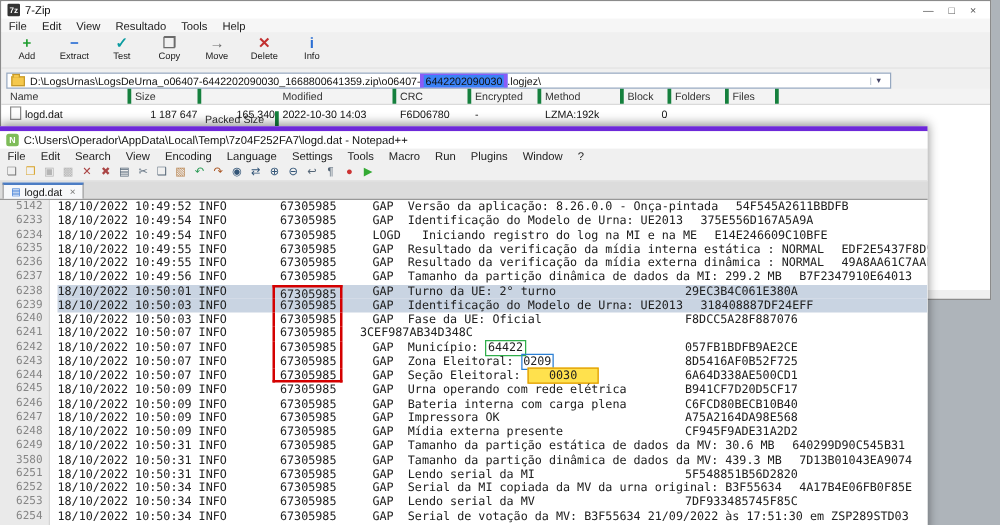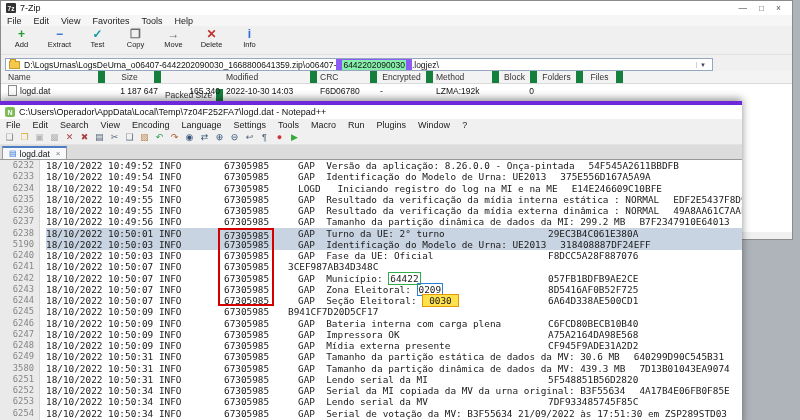--- a/index.html
+++ b/index.html
@@ -23,27 +23,27 @@
   .tbtn .g{font-size:12px;line-height:12px;font-weight:bold}
   .tbtn .l{font-size:7.5px;color:#222;line-height:9px}
   #zip-address{display:flex;align-items:flex-end;height:16px;padding:0 4px;background:#f0f0f0}
   .addr-box{display:flex;align-items:center;width:708px;height:13px;background:#fff;
             border:1px solid #96a8c0;font-size:8.5px;padding:0 3px;white-space:nowrap;
             overflow:hidden;box-sizing:border-box;color:#111}
   .folder-icon{width:9px;height:6px;background:#f5c84c;border:1px solid #c79a2a;
                position:relative;margin-right:4px;flex:none}
   .folder-icon::before{content:"";position:absolute;left:0;top:-3px;width:4px;height:2px;
                background:#f5c84c;border:1px solid #c79a2a;border-bottom:none}
-  .addr-hl{background:#86efac;border:6px solid #8b5cf6;padding:0 1px}
+  .addr-hl{background:#3b82f6;border:3px solid #8b5cf6;padding:0 1px}
   .addr-drop{margin-left:auto;border-left:1px solid #c9d2dc;padding:0 3px;font-size:6px;color:#446}
   #zip-cols{display:flex;height:12px;font-size:8.5px;color:#333;background:#f3f3f3;
             border-bottom:1px solid #dadada;padding-left:4px;align-items:center}
-  .colcell{border-right:7px solid #15803d;padding:0 3px;box-sizing:border-box;
+  .colcell{border-right:3px solid #15803d;padding:0 3px;box-sizing:border-box;
            overflow:hidden;white-space:nowrap;flex:none;height:12px;line-height:12px}
-  .colcell.r,.fcell.r{text-align:center}
+  .colcell.r,.fcell.r{text-align:left}
   #zip-list{background:#fff;height:148px}
   .file-row{display:flex;height:13px;font-size:8.5px;align-items:center;padding-left:4px;color:#111}
   .fcell{padding:0 3px;box-sizing:border-box;white-space:nowrap;overflow:hidden;flex:none;
          display:flex;align-items:center}
   .doc-icon{width:7px;height:9px;background:#fdfdfd;border:1px solid #8a8a8a;margin-right:3px;flex:none}
 
   
   #npp{left:0;top:101px;width:742px;height:323px;box-shadow:0 -2px 8px rgba(0,0,0,.45);
        border-top:4px solid #6d28d9}
   .npp-ico{width:10px;height:10px;background:#7ebc59;color:#fff;font-size:7px;font-weight:bold;
@@ -72,41 +72,41 @@
   .row.sel{background:#c9d4e2}
   .dt{width:138px;flex:none}
   .idw{width:56px;flex:none;box-sizing:border-box;padding-left:6px;margin-left:34px}
   .idw.rb{border-left:2px solid #d40000;border-right:2px solid #d40000;padding-left:4px}
   .idw.rb-top{border-top:2px solid #d40000}
   .idw.rb-bot{border-bottom:2px solid #d40000}
   .msg{display:inline-block;min-width:236px;margin-left:24px;flex:none}
   .hash{margin-left:14px;flex:none}
   .seg-g{border:1px solid #2fae4a;padding:0 1px}
   .seg-b{border:1px solid #2b7fd4;padding:0 1px}
-  .seg-y{background:#ffe14d;border:1px solid #e09a00;padding:0 6px}
+  .seg-y{background:#ffe14d;border:1px solid #e09a00;padding:0 16px}
   .wrapseg{flex:none}
 </style>
 </head>
 <body>
 
 <div class="window" id="zip">
   <div class="titlebar">
     <span class="app-ico">7z</span>
     <span>7-Zip</span>
     <span class="win-controls" id="zip-win-controls">
         <span>—</span>
         <span>□</span>
         <span>×</span>
       </span>
   </div>
   <div class="menubar" id="zip-menu">
       <span>File</span>
       <span>Edit</span>
       <span>View</span>
-      <span>Favorites</span>
+      <span>Resultado</span>
       <span>Tools</span>
       <span>Help</span>
     </div>
   <div id="zip-toolbar">
       <div class="tbtn">
         <span class="g" style="color: rgb(31, 157, 47);">+</span>
         <span class="l">Add</span>
       </div>
       <div class="tbtn">
         <span class="g" style="color: rgb(43, 111, 212);">−</span>
@@ -141,21 +141,21 @@
         <span>.logjez\</span>
       <span class="addr-drop">▼</span>
     </div>
   </div>
   <div id="zip-cols">
       <span class="colcell" style="width: 100px;">Name</span>
       <span class="colcell r" style="width: 56px;">Size</span>
       <span class="colcell r" style="width: 62px; margin-top: 36px;">Packed Size</span>
       <span class="colcell" style="width: 94px;">Modified</span>
       <span class="colcell" style="width: 60px;">CRC</span>
-      <span class="colcell" style="width: 56px; text-align: center;">Encrypted</span>
+      <span class="colcell" style="width: 56px;">Encrypted</span>
       <span class="colcell" style="width: 66px;">Method</span>
       <span class="colcell r" style="width: 38px;">Block</span>
       <span class="colcell r" style="width: 46px;">Folders</span>
       <span class="colcell r" style="width: 40px;">Files</span>
     </div>
   <div id="zip-list">
     <div class="file-row" id="zip-file-row">
         <span class="fcell" style="width: 100px;">
           <span class="doc-icon"></span>
           <span>logd.dat</span>
@@ -217,28 +217,28 @@
     </div>
   <div id="npp-tabs">
     <div class="tab">
       <span class="tico">▤</span>
       <span>logd.dat</span>
       <span class="tclose">×</span>
     </div>
   </div>
   <div id="editor">
     <div id="gutter">
-        <div>6232</div>
+        <div>5142</div>
         <div>6233</div>
         <div>6234</div>
         <div>6235</div>
         <div>6236</div>
         <div>6237</div>
         <div>6238</div>
-        <div>5190</div>
+        <div>6239</div>
         <div>6240</div>
         <div>6241</div>
         <div>6242</div>
         <div>6243</div>
         <div>6244</div>
         <div>6245</div>
         <div>6246</div>
         <div>6247</div>
         <div>6248</div>
         <div>6249</div>
@@ -256,21 +256,21 @@
         <div class="row"><span class="dt">18/10/2022 10:49:55 INFO</span><span class="idw">67305985</span><span class="msg">GAP  Resultado da verificação da mídia interna estática : NORMAL</span><span class="hash">EDF2E5437F8D995A</span></div>
         <div class="row"><span class="dt">18/10/2022 10:49:55 INFO</span><span class="idw">67305985</span><span class="msg">GAP  Resultado da verificação da mídia externa dinâmica : NORMAL</span><span class="hash">49A8AA61C7AAE668</span></div>
         <div class="row"><span class="dt">18/10/2022 10:49:56 INFO</span><span class="idw">67305985</span><span class="msg">GAP  Tamanho da partição dinâmica de dados da MI: 299.2 MB</span><span class="hash">B7F2347910E64013</span></div>
         <div class="row sel"><span class="dt">18/10/2022 10:50:01 INFO</span><span class="idw rb rb-top">67305985</span><span class="msg">GAP  Turno da UE: 2° turno</span><span class="hash">29EC3B4C061E380A</span></div>
         <div class="row sel"><span class="dt">18/10/2022 10:50:03 INFO</span><span class="idw rb">67305985</span><span class="msg">GAP  Identificação do Modelo de Urna: UE2013</span><span class="hash">318408887DF24EFF</span></div>
         <div class="row"><span class="dt">18/10/2022 10:50:03 INFO</span><span class="idw rb">67305985</span><span class="msg">GAP  Fase da UE: Oficial</span><span class="hash">F8DCC5A28F887076</span></div>
         <div class="row"><span class="dt">18/10/2022 10:50:07 INFO</span><span class="idw rb">67305985</span><span class="hash">3CEF987AB34D348C</span></div>
         <div class="row"><span class="dt">18/10/2022 10:50:07 INFO</span><span class="idw rb">67305985</span><span class="msg">GAP  Município: <span class="seg-g">64422</span></span><span class="hash">057FB1BDFB9AE2CE</span></div>
         <div class="row"><span class="dt">18/10/2022 10:50:07 INFO</span><span class="idw rb">67305985</span><span class="msg">GAP  Zona Eleitoral: <span class="seg-b">0209</span></span><span class="hash">8D5416AF0B52F725</span></div>
         <div class="row"><span class="dt">18/10/2022 10:50:07 INFO</span><span class="idw rb rb-bot">67305985</span><span class="msg">GAP  Seção Eleitoral: <span class="seg-y">0030</span></span><span class="hash">6A64D338AE500CD1</span></div>
-        <div class="row"><span class="dt">18/10/2022 10:50:09 INFO</span><span class="idw">67305985</span><span class="hash">B941CF7D20D5CF17</span></div>
+        <div class="row"><span class="dt">18/10/2022 10:50:09 INFO</span><span class="idw">67305985</span><span class="msg">GAP  Urna operando com rede elétrica</span><span class="hash">B941CF7D20D5CF17</span></div>
         <div class="row"><span class="dt">18/10/2022 10:50:09 INFO</span><span class="idw">67305985</span><span class="msg">GAP  Bateria interna com carga plena</span><span class="hash">C6FCD80BECB10B40</span></div>
         <div class="row"><span class="dt">18/10/2022 10:50:09 INFO</span><span class="idw">67305985</span><span class="msg">GAP  Impressora OK</span><span class="hash">A75A2164DA98E568</span></div>
         <div class="row"><span class="dt">18/10/2022 10:50:09 INFO</span><span class="idw">67305985</span><span class="msg">GAP  Mídia externa presente</span><span class="hash">CF945F9ADE31A2D2</span></div>
         <div class="row"><span class="dt">18/10/2022 10:50:31 INFO</span><span class="idw">67305985</span><span class="msg">GAP  Tamanho da partição estática de dados da MV: 30.6 MB</span><span class="hash">640299D90C545B31</span></div>
         <div class="row"><span class="dt">18/10/2022 10:50:31 INFO</span><span class="idw">67305985</span><span class="msg">GAP  Tamanho da partição dinâmica de dados da MV: 439.3 MB</span><span class="hash">7D13B01043EA9074</span></div>
         <div class="row"><span class="dt">18/10/2022 10:50:31 INFO</span><span class="idw">67305985</span><span class="msg">GAP  Lendo serial da MI</span><span class="hash">5F548851B56D2820</span></div>
         <div class="row"><span class="dt">18/10/2022 10:50:34 INFO</span><span class="idw">67305985</span><span class="msg">GAP  Serial da MI copiada da MV da urna original: B3F55634</span><span class="hash">4A17B4E06FB0F85E</span></div>
         <div class="row"><span class="dt">18/10/2022 10:50:34 INFO</span><span class="idw">67305985</span><span class="msg">GAP  Lendo serial da MV</span><span class="hash">7DF933485745F85C</span></div>
         <div class="row"><span class="dt">18/10/2022 10:50:34 INFO</span><span class="idw">67305985</span><span class="msg">GAP  Serial de votação da MV: B3F55634 21/09/2022 às 17:51:30 em ZSP289STD03</span></div>
         <div class="row"><span class="wrapseg">C15B6FFEFA5BA9D7</span></div>

